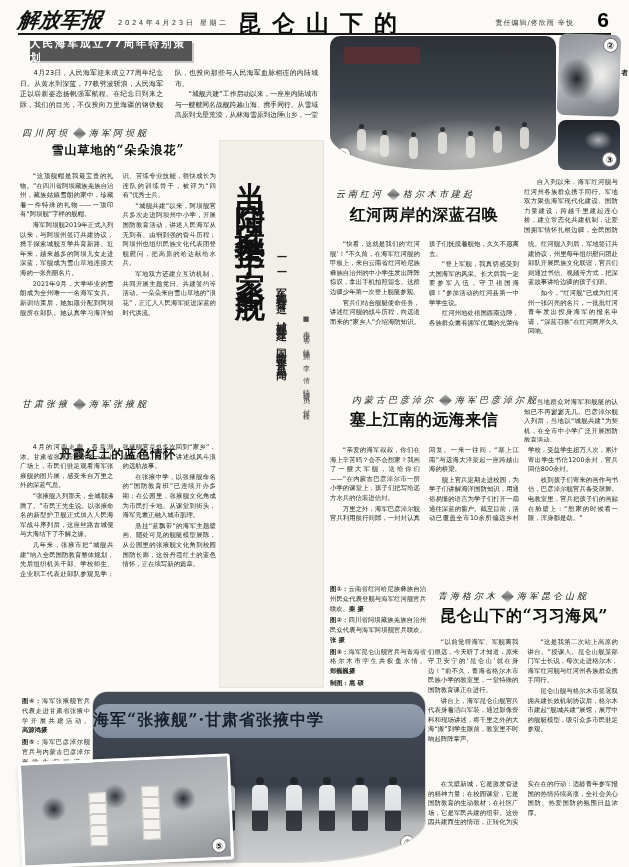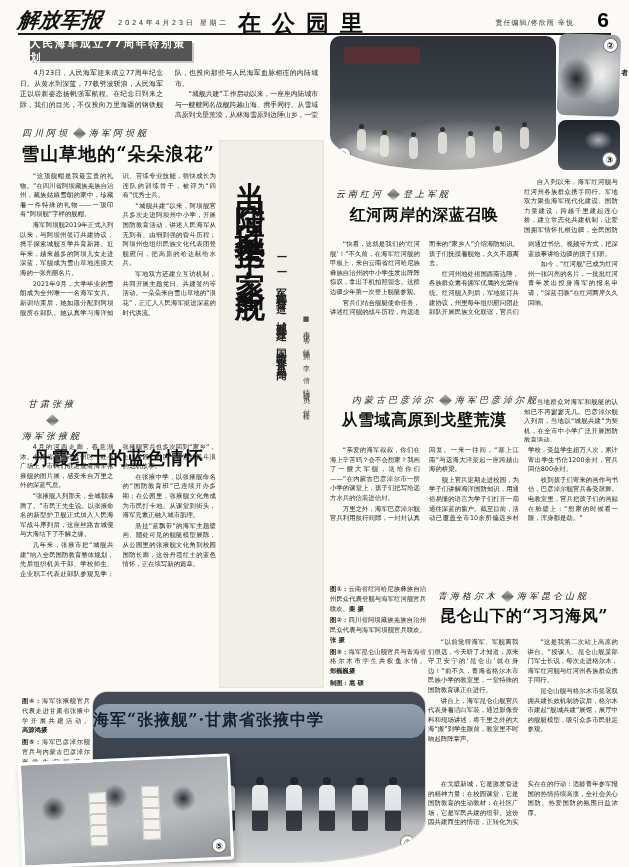--- a/index.html
+++ b/index.html
@@ -21,21 +21,21 @@
 
   
   .intro{font-size:6.8px;line-height:1.55;text-align:justify;column-count:2;column-gap:12px;color:#222;}
   .intro p{margin:0;text-indent:2em;}
   .signoff{display:block;text-align:right;font-weight:bold;margin-top:3px;}
 
   
   .kicker{font-size:9px;letter-spacing:3px;font-style:italic;color:#222;white-space:nowrap;display:flex;align-items:center;gap:5px;}
   .diamond{width:9px;height:9px;transform:rotate(45deg);background:linear-gradient(135deg,#bdbdbd,#6d6d6d 55%,#e8e8e8);flex:0 0 auto;}
   .headline{font-family:"DejaVu Serif",serif;font-weight:bold;color:#0e0e0e;text-align:center;white-space:nowrap;}
-  .hl-lg{font-size:18px;letter-spacing:1px;}
+  .hl-lg{font-size:12px;letter-spacing:1px;}
   .hl-md{font-size:16px;letter-spacing:.5px;}
   .body-cols{font-size:6.4px;line-height:1.5;text-align:justify;color:#262626;overflow:hidden;}
   .body-cols p{margin:0 0 1px 0;text-indent:2em;}
   .cols2{column-count:2;column-gap:9px;}
   .cols3{column-count:3;column-gap:9px;}
   .side-col{font-size:6.4px;line-height:1.5;text-align:justify;color:#262626;overflow:hidden;}
   .side-col p{margin:0;text-indent:2em;}
 
   
   .center-block{background:#f1efe8;box-shadow:inset 0 0 0 1px #e7e4da;}
@@ -89,21 +89,21 @@
   .mapnote{font-weight:bold;}
   .note-par{font-size:6.4px;}
 </style>
 </head>
 <body>
 
 <div class="page">
 
   <div class="abs masthead" style="left:18px;top:6px;">解放军报</div>
   <div class="abs hdr-date" style="left:118px;top:18px;">2024年4月23日 星期二</div>
-  <div class="abs section-title" style="left:238px;top:8px;">在公园里</div>
+  <div class="abs section-title" style="left:238px;top:8px;">昆仑山下的</div>
   <div class="abs hdr-editors" style="right:55px;top:18px;">责任编辑/佟欣雨 辛悦</div>
   <div class="abs page-num" style="right:20px;top:8px;">6</div>
   <div class="abs hdr-rule" style="left:18px;top:33px;width:593px;"></div>
 
   <div class="abs plan-badge" style="left:30px;top:41px;width:162px;height:20px;">人民海军成立77周年特别策划</div>
 
   <div class="abs intro" style="left:20px;top:68px;width:298px;height:62px;">
     <p>4月23日，人民海军迎来成立77周年纪念日。从黄水到深蓝，77载劈波斩浪，人民海军正以崭新姿态扬帆强军航程。在纪念日到来之际，我们的目光，不仅投向万里海疆的钢铁舰队，也投向那些与人民海军血脉相连的内陆城市。</p>
     <p>“城舰共建”工作启动以来，一座座内陆城市与一艘艘同名战舰跨越山海、携手同行。从雪域高原到戈壁荒漠，从林海雪原到边陲山乡，一堂堂国防教育课、一封封跨越千里的书信、一次次军营开放活动，让深蓝情怀在远离海洋的土地上生根发芽。青少年心中涌起对大海的向往，适龄青年心中立下从军报国的志向，“海军热”正成为内陆腹地一道亮丽的风景线。</p>
     <span class="signoff">——编 者</span>
@@ -116,21 +116,21 @@
   </div>
   <div class="abs headline hl-lg" style="left:20px;top:142px;width:196px;">雪山草地的“朵朵浪花”</div>
   <div class="abs body-cols cols2" style="left:20px;top:172px;width:196px;height:216px;">
     <p>“这顶舰帽是我最宝贵的礼物。”在四川省阿坝藏族羌族自治州，藏族姑娘雪朗的家中，珍藏着一件特殊的礼物——一顶印有“阿坝舰”字样的舰帽。</p>
     <p>海军阿坝舰2019年正式入列以来，与阿坝州签订共建协议，携手探索城舰互学共育新路。近年来，越来越多的阿坝儿女走进深蓝，军舰成为雪山草地连接大海的一张亮丽名片。</p>
     <p>2021年9月，大学毕业的雪朗成为全州唯一一名海军女兵。新训结束后，她如愿分配到阿坝舰所在部队。她认真学习海洋知识、苦练专业技能，很快成长为连队的训练骨干，被评为“四有”优秀士兵。</p>
     <p>“城舰共建”以来，阿坝舰官兵多次走进阿坝州中小学，开展国防教育活动，讲述人民海军从无到有、由弱到强的奋斗历程；阿坝州也组织民族文化代表团登舰慰问，把高原的哈达献给水兵。</p>
     <p>军地双方还建立互访机制，共同开展主题党日、共建签约等活动。一朵朵来自雪山草地的“浪花”，正汇入人民海军挺进深蓝的时代洪流。</p>
   </div>
 
-  <div class="abs kicker" style="left:22px;top:398px;flex-direction:column;">
+  <div class="abs kicker" style="left:22px;top:398px;">
     <span>甘肃张掖</span>
     <span class="diamond"></span>
     <span>海军张掖舰</span>
   </div>
   <div class="abs headline hl-lg" style="left:20px;top:413px;width:196px;margin-top:33px;">丹霞红土的蓝色情怀</div>
   <div class="abs body-cols cols2" style="left:20px;top:443px;width:196px;height:244px;">
     <p>4月的河西走廊，春意渐浓。甘肃省张掖市甘州区一处小广场上，市民们驻足观看海军张掖舰的图片展，感受来自万里之外的深蓝气息。</p>
     <p>“张掖舰入列那天，全城都沸腾了。”市民王先生说。以张掖命名的新型护卫舰正式加入人民海军战斗序列后，这座丝路古城便与大海结下了不解之缘。</p>
     <p>几年来，张掖市把“城舰共建”纳入全民国防教育整体规划，先后组织机关干部、学校师生、企业职工代表赴部队参观见学；张掖舰官兵也多次回到“家乡”，走进校园、社区，讲述战风斗浪的远航故事。</p>
     <p>在张掖中学，以张掖舰命名的“国防教育班”已连续开办多期；在公园里，张掖舰文化角成为市民打卡地。从课堂到街头，海军元素正融入城市肌理。</p>
@@ -157,39 +157,40 @@
   <div class="abs photo photo-sm1" style="left:558px;top:34px;width:62px;height:82px;">
     <span class="ph-badge" style="right:3px;top:3px;">②</span>
   </div>
   <div class="abs photo photo-sm2" style="left:558px;top:120px;width:62px;height:50px;">
     <span class="ph-badge" style="right:3px;bottom:3px;">③</span>
   </div>
 
   <div class="abs kicker" style="left:336px;top:188px;">
     <span>云南红河</span>
     <span class="diamond"></span>
-    <span>登上军舰</span>
+    <span>格尔木市建起</span>
   </div>
   <div class="abs headline hl-md" style="left:330px;top:205px;width:188px;">红河两岸的深蓝召唤</div>
   <div class="abs side-col" style="left:524px;top:178px;width:94px;height:58px;">
     <p>自入列以来，海军红河舰与红河州各族群众携手同行。军地双方聚焦海军现代化建设、国防力量建设，跨越千里建起连心桥，建立常态化共建机制，让爱国拥军情怀扎根边疆，全民国防意识深入人心。</p>
   </div>
   <div class="abs body-cols cols3" style="left:330px;top:240px;width:288px;height:150px;">
     <p>“快看，这就是我们的‘红河舰’！”不久前，在海军红河舰的甲板上，来自云南省红河哈尼族彝族自治州的中小学生发出阵阵惊叹，拿出手机拍照留念。这群边疆少年第一次登上舰艇参观。</p>
     <p>官兵们结合舰艇使命任务，讲述红河舰的战斗历程，向远道而来的“家乡人”介绍海防知识。孩子们抚摸着舰炮，久久不愿离去。</p>
+    <p>“登上军舰，我真切感受到大国海军的风采。长大后我一定要参军入伍，守卫祖国海疆！”参加活动的红河县第一中学学生说。</p>
     <p>红河州地处祖国西南边陲，各族群众素有拥军优属的光荣传统。红河舰入列后，军地签订共建协议，州里每年组织慰问团赴部队开展民族文化联谊，官兵们则通过书信、视频等方式，把深蓝故事讲给边疆的孩子们听。</p>
     <p>如今，“红河舰”已成为红河州一张闪亮的名片，一批批红河青年发出投身海军的报名申请，“深蓝召唤”在红河两岸久久回响。</p>
   </div>
 
   <div class="abs kicker" style="left:352px;top:394px;">
     <span>内蒙古巴彦淖尔</span>
     <span class="diamond"></span>
     <span>海军巴彦淖尔舰</span>
   </div>
-  <div class="abs headline hl-md" style="left:330px;top:410px;width:188px;">从雪域高原到戈壁荒漠</div>
+  <div class="abs headline hl-md" style="left:330px;top:410px;width:188px;">塞上江南的远海来信</div>
   <div class="abs side-col" style="left:524px;top:398px;width:94px;height:44px;">
     <p>当地群众对海军和舰艇的认知已不再寥寥无几。巴彦淖尔舰入列后，当地以“城舰共建”为契机，在全市中小学广泛开展国防教育活动。</p>
   </div>
   <div class="abs body-cols cols3" style="left:330px;top:446px;width:288px;height:130px;">
     <p>“亲爱的海军叔叔，你们在海上辛苦吗？会不会想家？我画了一艘大军舰，送给你们——”在内蒙古巴彦淖尔市一所小学的课堂上，孩子们把写给远方水兵的信装进信封。</p>
     <p>万里之外，海军巴彦淖尔舰官兵利用航行间隙，一封封认真回复。一来一往间，“塞上江南”与远海大洋架起一座跨越山海的桥梁。</p>
     <p>舰上官兵定期走进校园，为学子们讲解海洋国防知识，用通俗易懂的语言为学子们打开一扇通往深蓝的窗户。截至目前，活动已覆盖全市10余所偏远乡村学校，受益学生超万人次，累计寄出学生书信1200余封，官兵回信800余封。</p>
     <p>收到孩子们寄来的画作与书信，巴彦淖尔舰官兵备受鼓舞。电教室里，官兵把孩子们的画贴在舱壁上：“想家的时候看一眼，浑身都是劲。”</p>
   </div>
 

